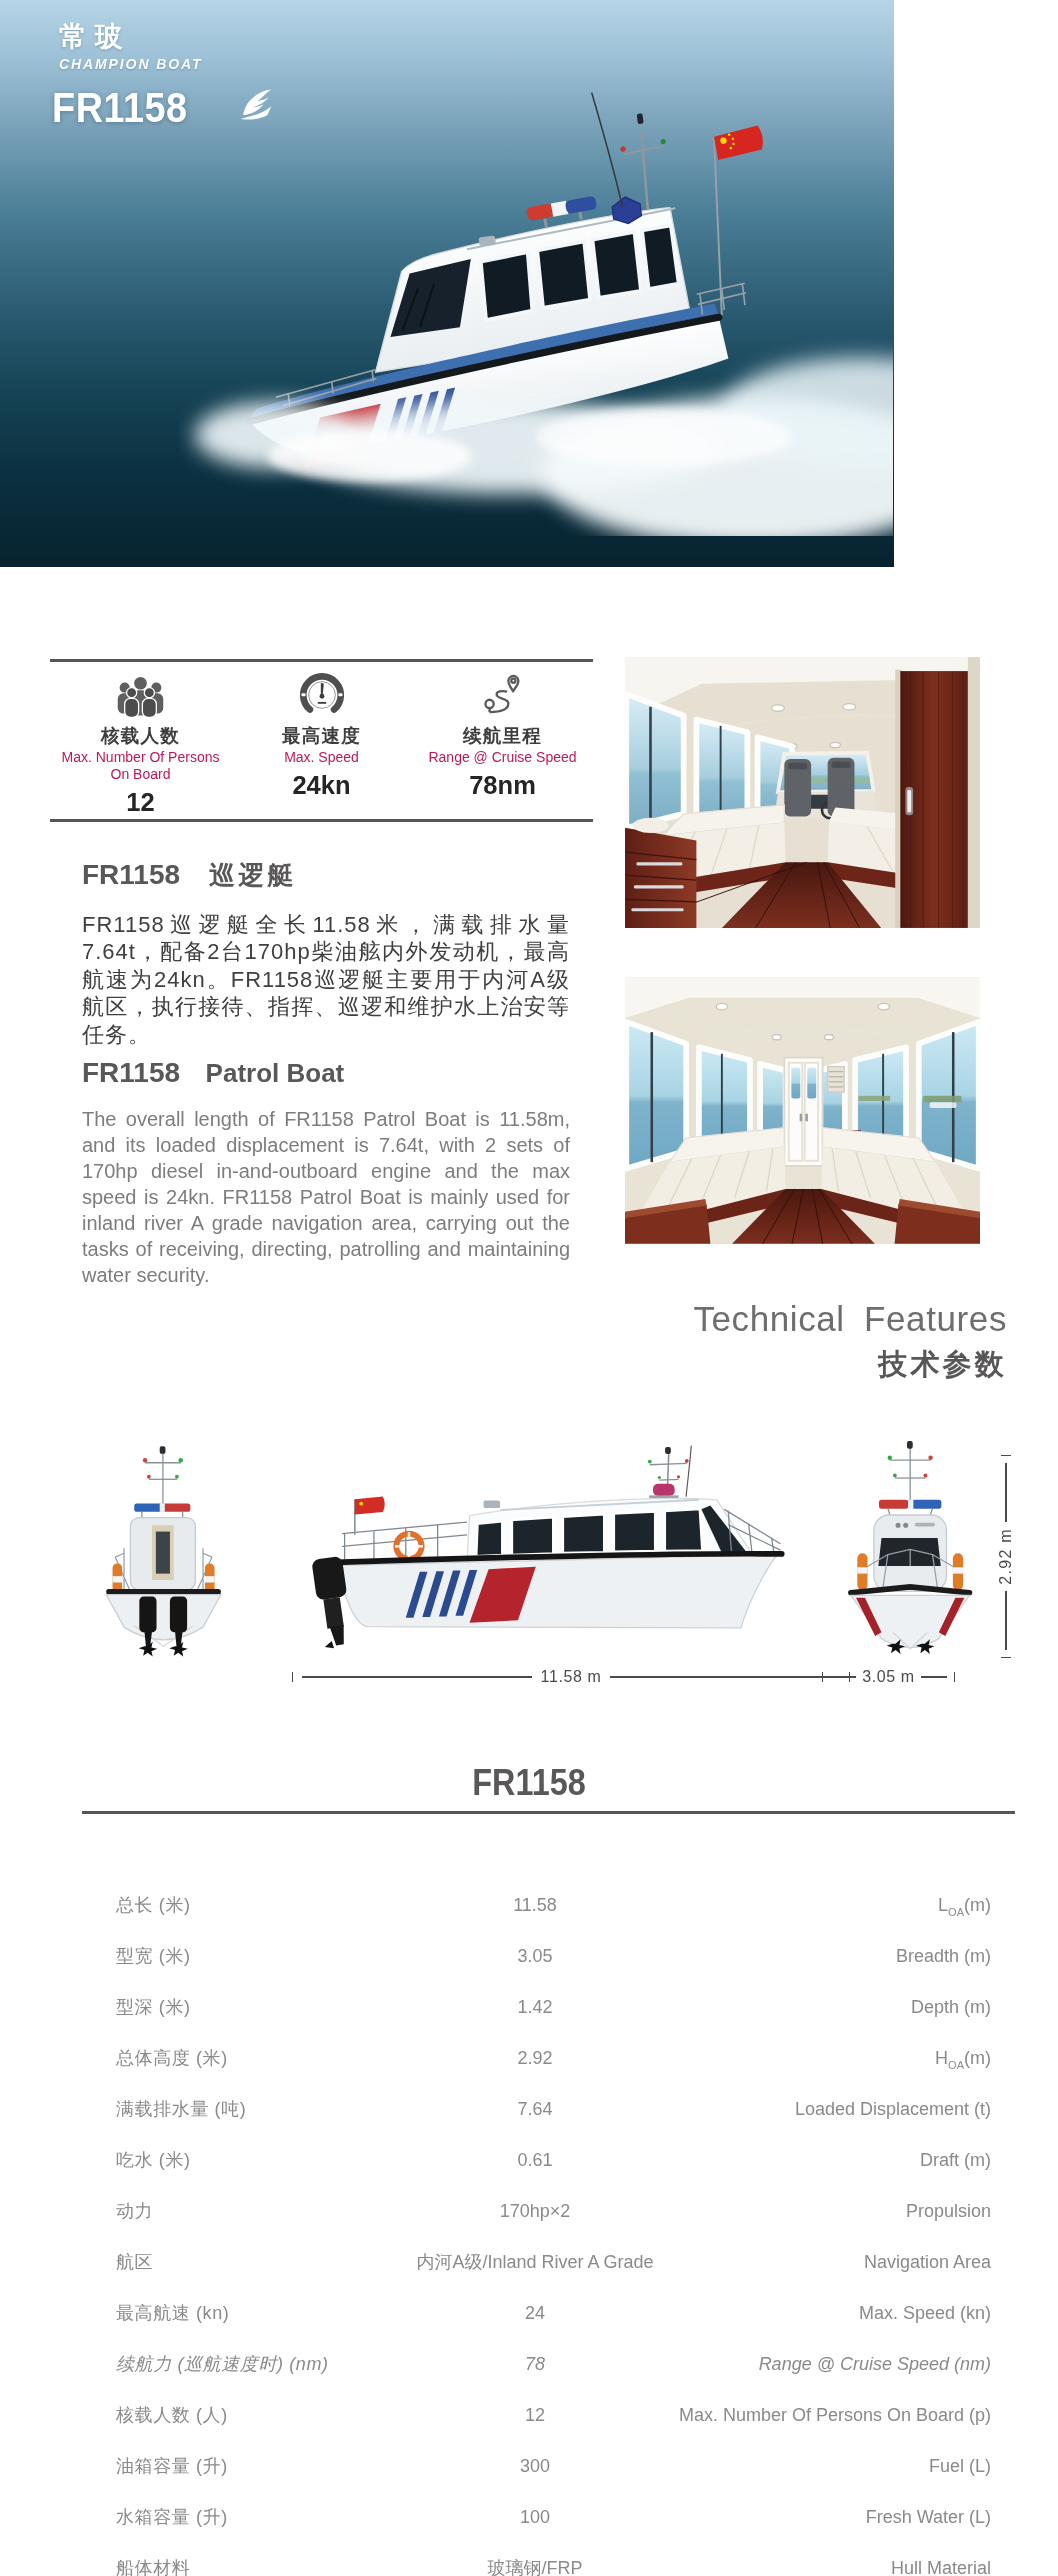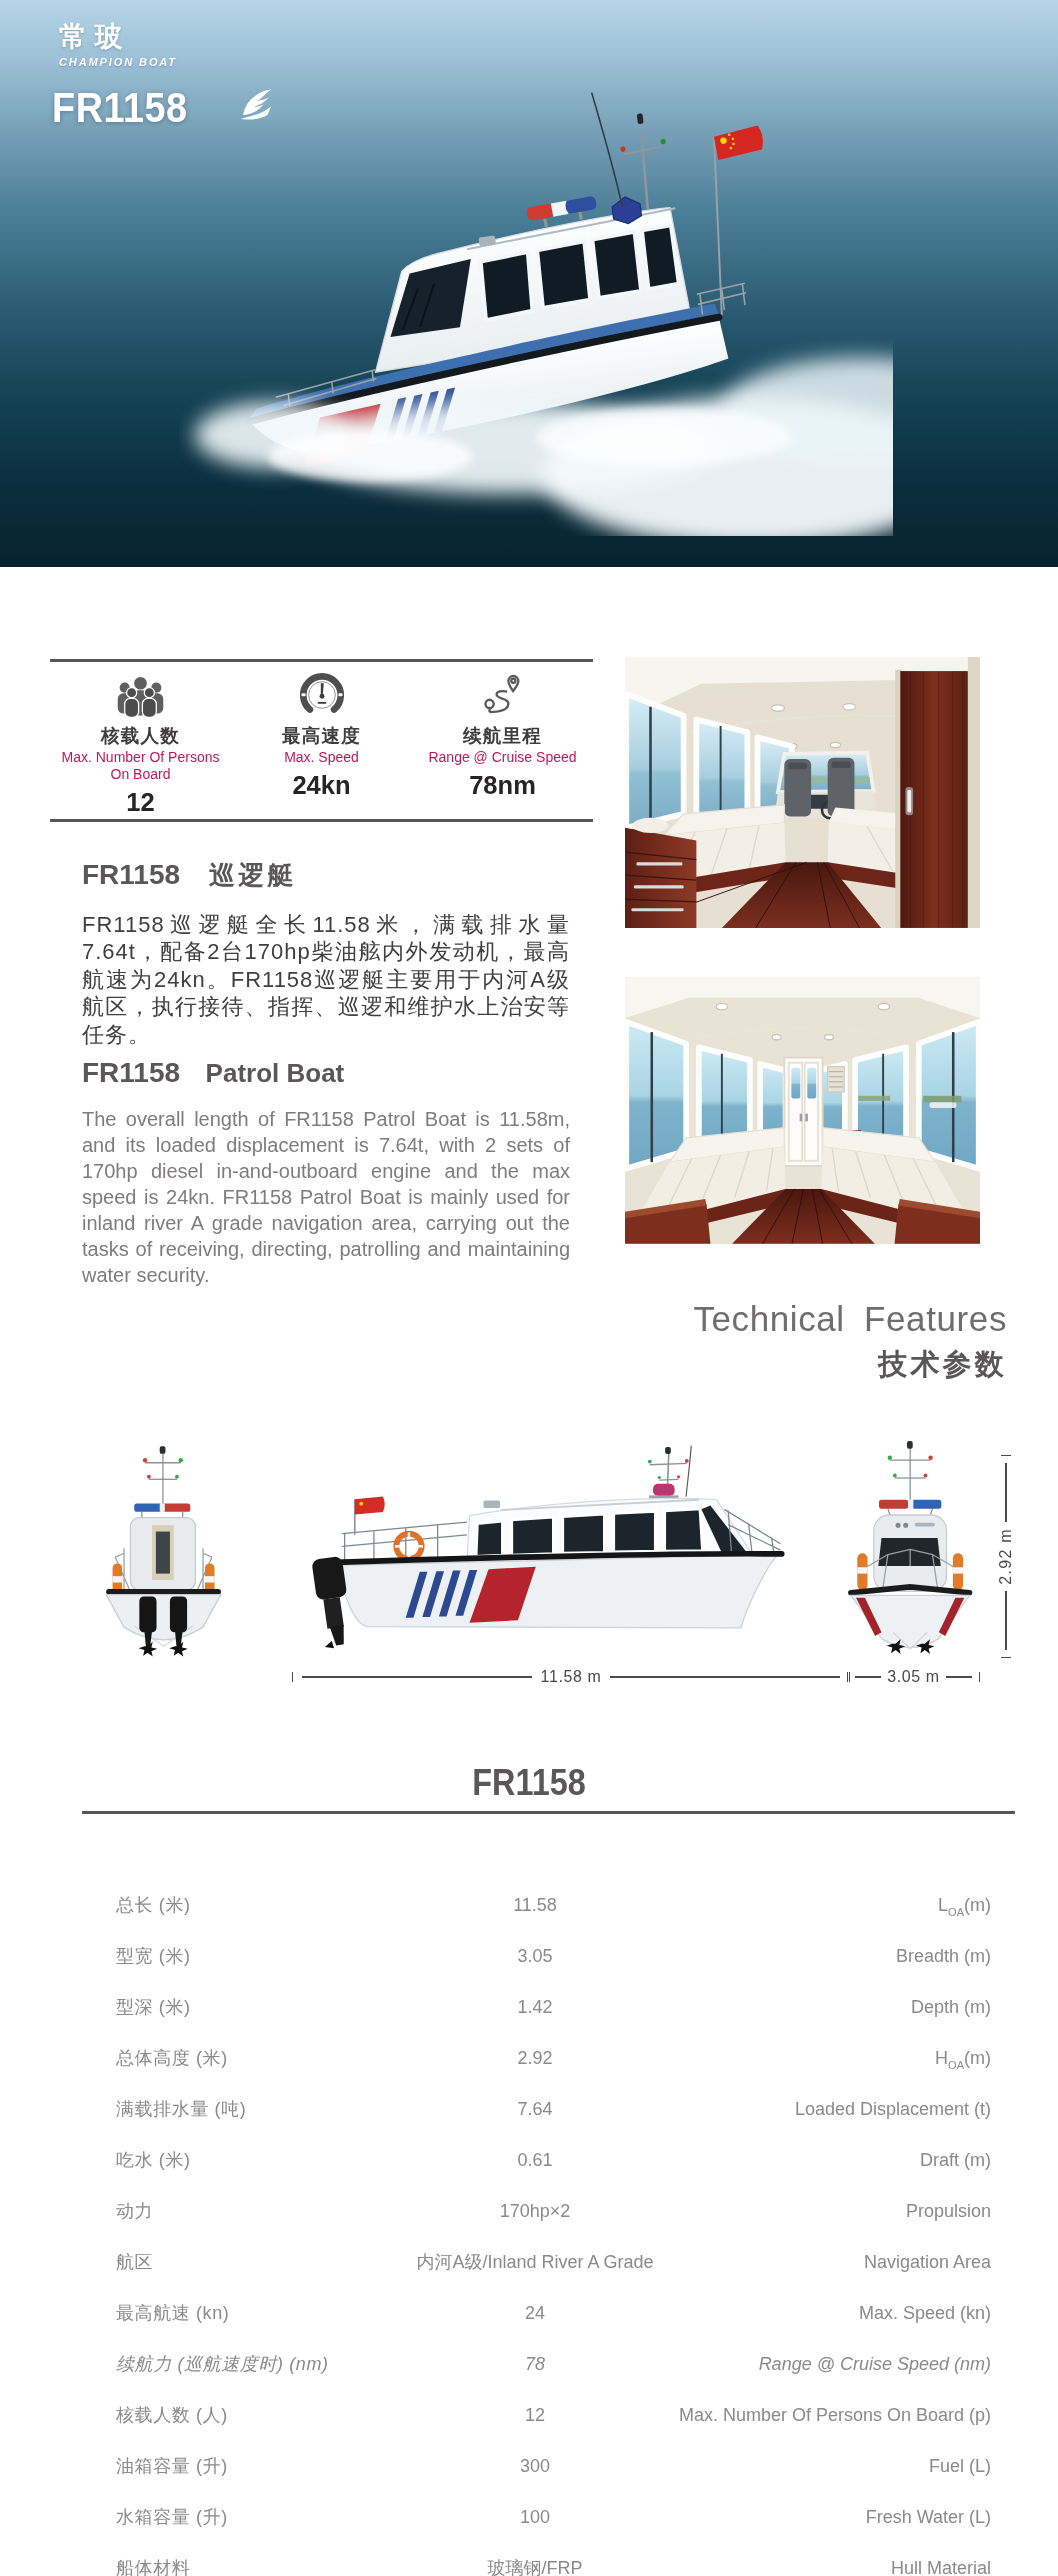--- a/index.html
+++ b/index.html
@@ -1,26 +1,26 @@
 <!DOCTYPE html>
 <html style="font-size:10.2px"><head>
 <meta charset="utf-8">
 <style>
   html,body{margin:0;padding:0;background:#ffffff;}
   #page{position:relative;width:1058px;height:2576px;background:#fff;overflow:hidden;
         font-family:"Liberation Sans","DejaVu Sans",sans-serif;}
 
   
-  .hero{position:absolute;left:0;top:0;width:1058px;height:567px;overflow:hidden;
+  .hero{position:absolute;left:0;top:0;width:894px;height:567px;overflow:hidden;
         background:linear-gradient(180deg,#b6d4e6 0%,#9dc1d7 10%,#7aa3ba 22%,#4a7d96 38%,#2a5b72 55%,#154254 70%,#0b3040 84%,#07222e 100%);}
   .hero svg{position:absolute;left:179px;top:64px;}
   .logo{position:absolute;left:59px;top:23px;color:#fff;display:flex;flex-direction:column;}
   .logo-top{display:flex;align-items:flex-end;gap:7.7px;}
   .brand-cn{font-size:28px;font-weight:bold;letter-spacing:7.7px;line-height:1;text-shadow:0 0.6px 2.6px rgba(0,40,60,.25);}
-  .brand-en{font-size:11px;font-weight:bold;font-style:italic;letter-spacing:1.9px;margin-top:4.5px;text-shadow:0 0.6px 1.9px rgba(0,40,60,.25);}
+  .brand-en{font-size:14px;font-weight:bold;font-style:italic;letter-spacing:1.9px;margin-top:4.5px;text-shadow:0 0.6px 1.9px rgba(0,40,60,.25);}
   .hero-model{position:absolute;left:52px;top:84px;font-size:42px;font-weight:bold;color:#fff;
               transform:scaleX(.9);transform-origin:left top;letter-spacing:0.6px;text-shadow:0 1.3px 5.1px rgba(0,30,50,.3);}
 
   
   .rule{position:absolute;left:50px;width:543px;height:2.6px;background:#575555;}
   .rule.top{top:659px;}
   .rule.bottom{top:819px;}
   .strip{position:absolute;left:50px;top:671px;width:543px;display:flex;}
   .strip-item{flex:1;display:flex;flex-direction:column;align-items:center;}
   .strip-icon{height:47px;display:flex;align-items:flex-end;justify-content:center;}
@@ -48,21 +48,21 @@
   .tech-en{font-size:35px;color:#6f6d6d;letter-spacing:0.6px;font-weight:400;word-spacing:9px;}
   .tech-zh{font-size:29px;font-weight:bold;color:#585656;letter-spacing:3.2px;margin-top:6.4px;}
 
   
   .drawing{position:absolute;}
   #stern-view{left:96px;top:1441px;}
   #side-view{left:278px;top:1438px;}
   #bow-view{left:842px;top:1441px;}
   .hdim{position:absolute;display:flex;align-items:center;gap:9px;color:#4a4a4a;font-size:16px;letter-spacing:0.6px;}
   #length-dim{left:292px;top:1668px;width:558px;}
-  #beam-dim{left:847px;top:1668px;width:133px;gap:6.4px;}
+  #beam-dim{left:822px;top:1668px;width:133px;gap:6.4px;}
   .hdim .seg{flex:1;height:1.3px;background:#4a4a4a;}
   .hdim .tick{width:1.3px;height:10.2px;background:#4a4a4a;}
   .vdim{position:absolute;left:997px;top:1455px;height:203px;display:flex;flex-direction:column;align-items:center;gap:6.4px;color:#4a4a4a;font-size:16px;}
   .vdim .seg{flex:1;width:1.3px;background:#4a4a4a;}
   .vdim .tick{height:1.3px;width:10.2px;background:#4a4a4a;}
   .vdim .vlabel{writing-mode:vertical-rl;transform:rotate(180deg);white-space:nowrap;letter-spacing:1.3px;}
 
   
   .spec-title{position:absolute;left:0;top:1762px;width:1058px;text-align:center;font-size:36px;font-weight:bold;
               color:#595757;transform:scaleX(.9);}

